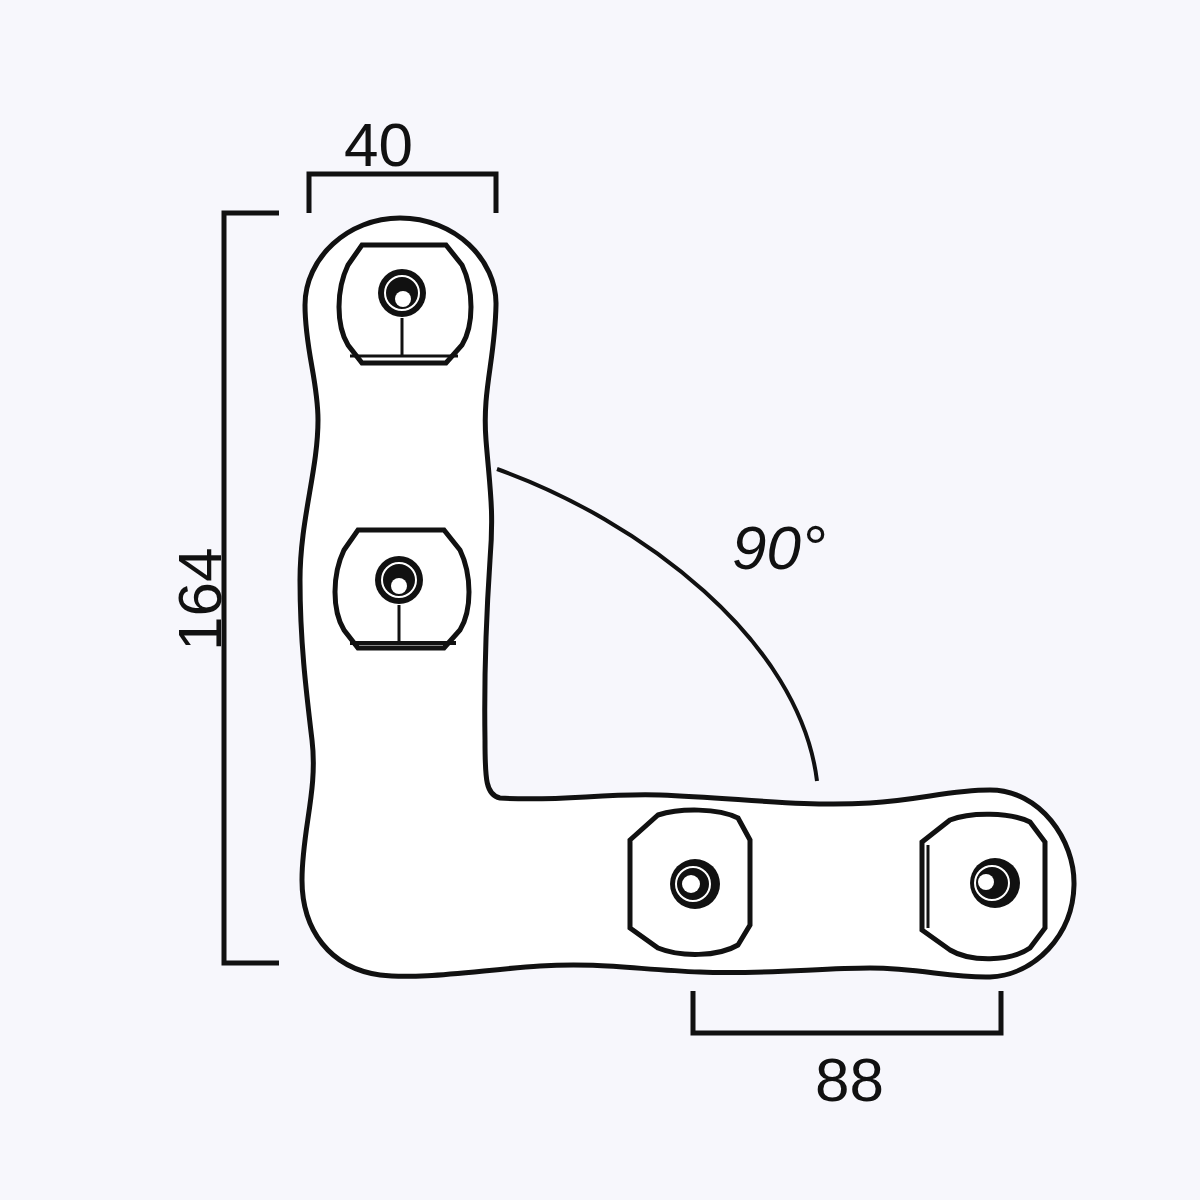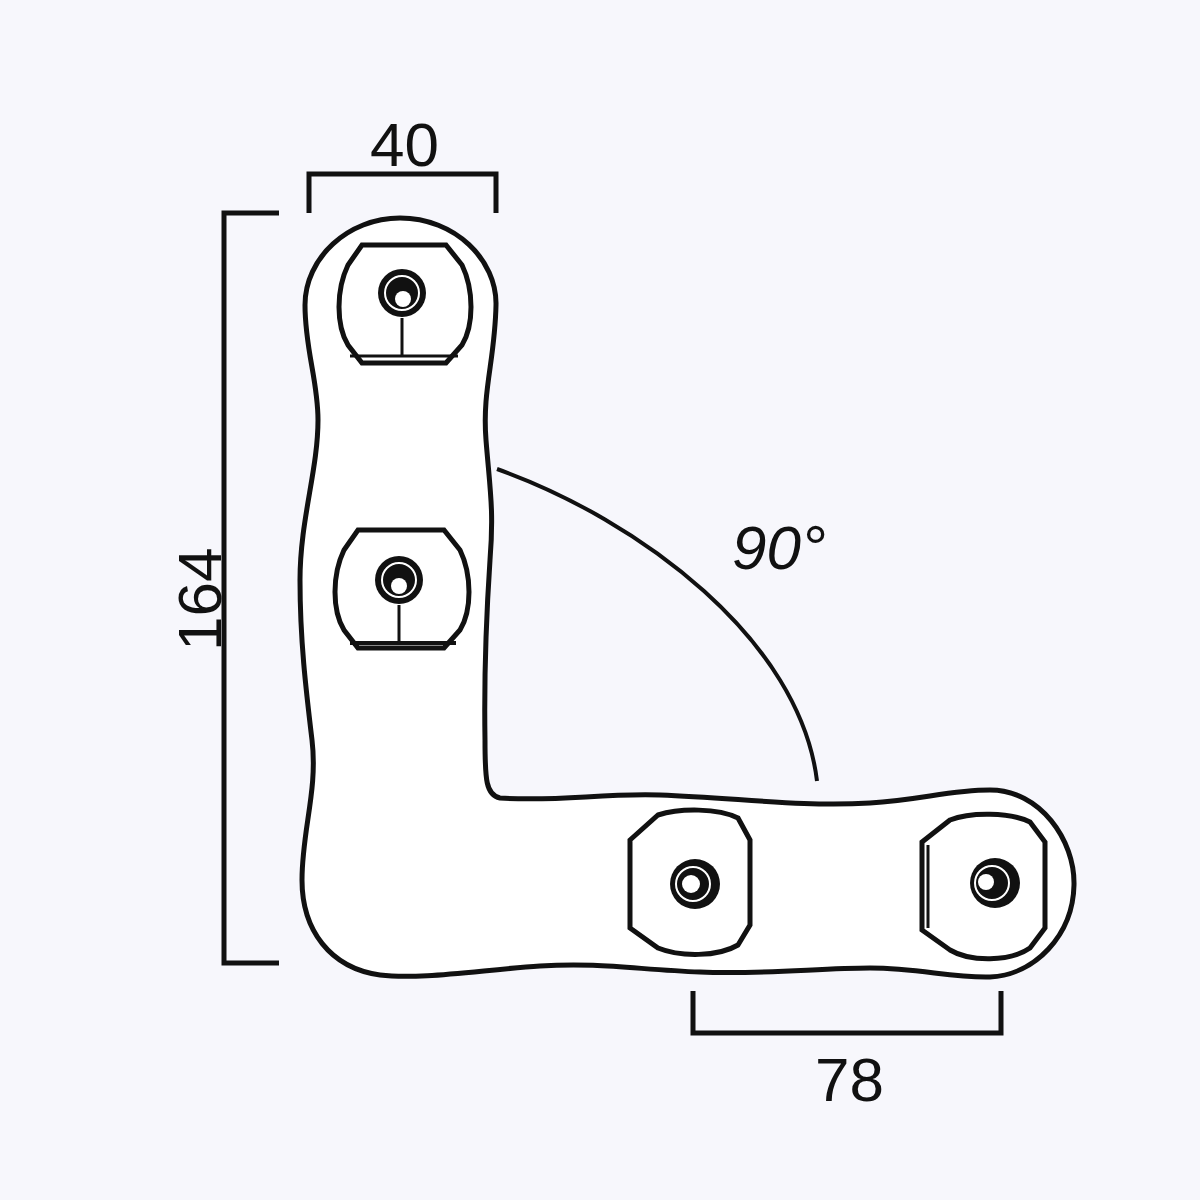--- a/index.html
+++ b/index.html
@@ -12,21 +12,21 @@
     }
     svg.drawing { position: absolute; left: 0; top: 0; }
     .dim-label {
       position: absolute;
       font-family: "Liberation Sans", sans-serif;
       color: #111;
       font-size: 62px;
       line-height: 1;
       white-space: nowrap;
     }
-    #lbl-width  { left: 370px; top: 114px; text-align: center; }
+    #lbl-width  { left: 344px; top: 114px; text-align: center; }
     #lbl-pitch  { left: 815px; top: 1049px; }
     #lbl-angle  { left: 732px; top: 517px; font-style: italic; }
     #lbl-height {
       left: 150px; top: 570px;
       transform: rotate(-90deg);
       transform-origin: center center;
       width: 100px; text-align: center;
     }
   </style>
 </head>
@@ -93,14 +93,14 @@
     <circle cx="995" cy="883" r="25" fill="#111"></circle>
     <circle cx="992" cy="883" r="17" fill="none" stroke="#fff" stroke-width="2"></circle>
     <circle cx="986" cy="882" r="8" fill="#fff"></circle>
   </g>
 
   <path d="M497 469 C 640 520, 800 640, 817 781" fill="none" stroke="#111" stroke-width="4"></path>
 </svg>
 
 <div class="dim-label" id="lbl-width">40</div>
 <div class="dim-label" id="lbl-height">164</div>
-<div class="dim-label" id="lbl-pitch">78</div>
+<div class="dim-label" id="lbl-pitch">88</div>
 <div class="dim-label" id="lbl-angle">90°</div>
 
 </body></html>

